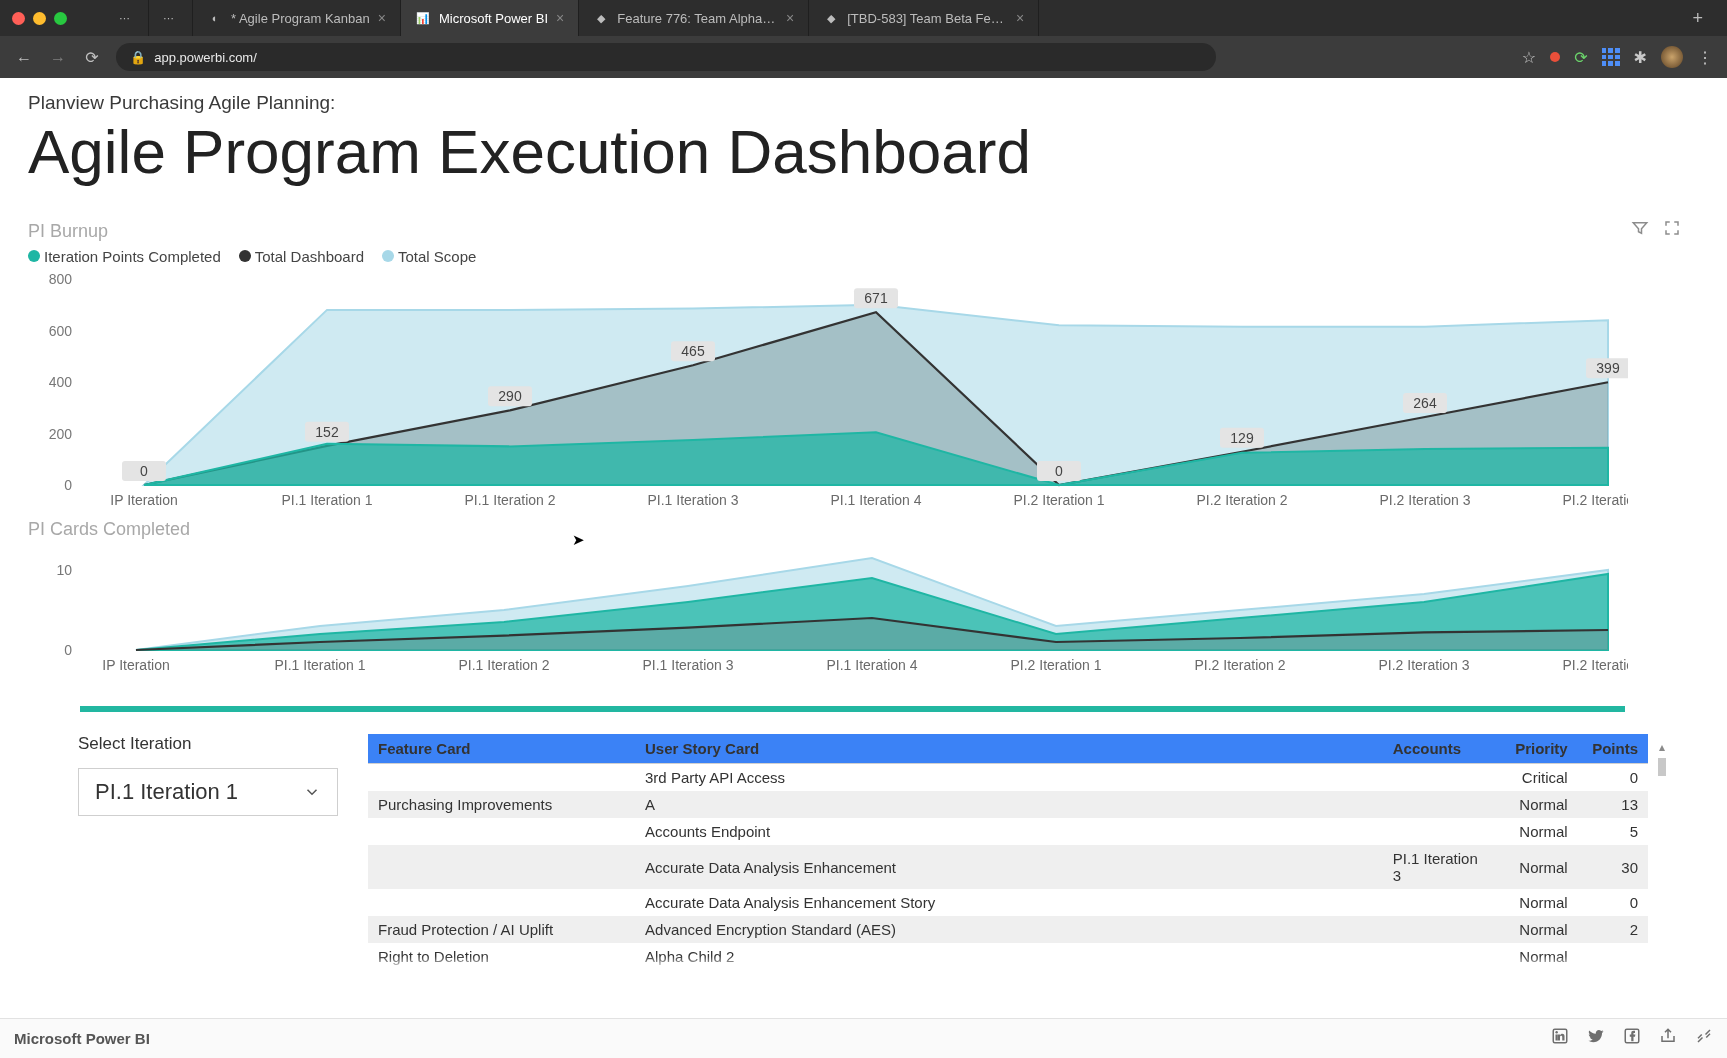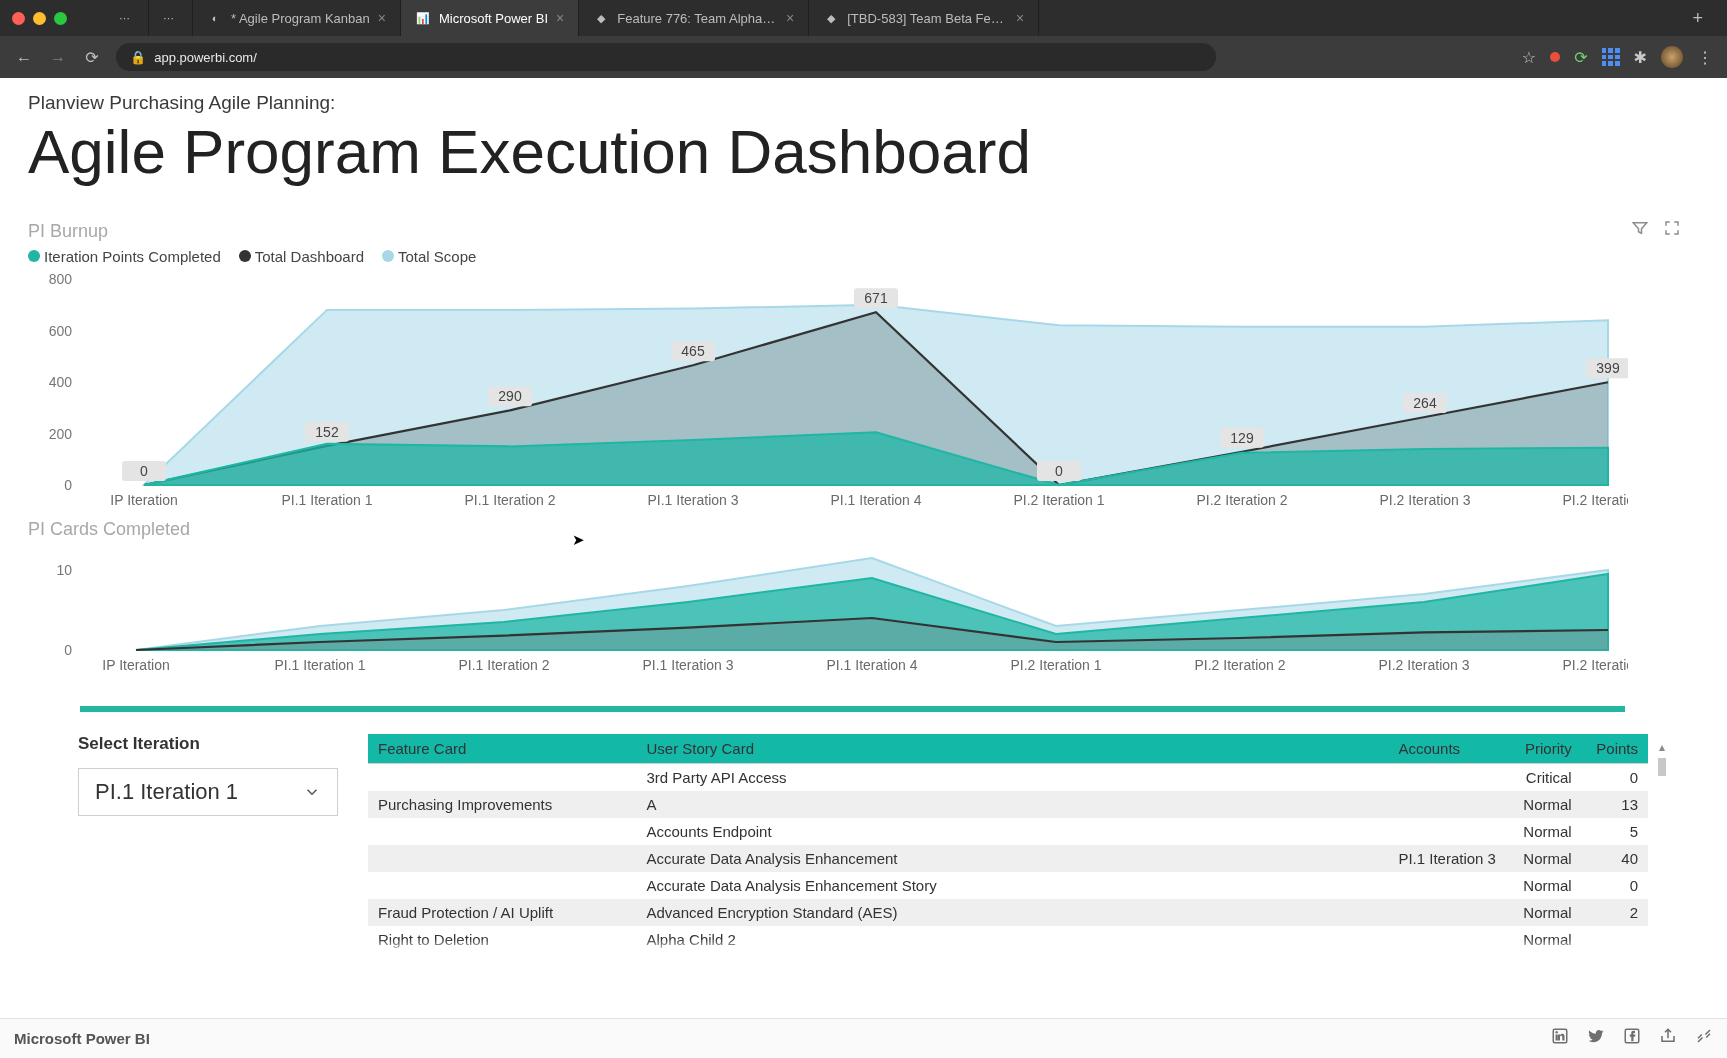--- a/index.html
+++ b/index.html
@@ -36,27 +36,27 @@
   .viz-icons{ position:absolute; right:18px; top:-2px; display:flex; gap:14px; color:#9a9a9a; font-size:18px;}
   .legend{ display:flex; gap:18px; align-items:center; font-size:15px; color:#444; margin-bottom:6px;}
   .legend .dot{ width:12px; height:12px; border-radius:50%; display:inline-block; margin-right:4px;}
 
   svg.chart{ display:block; }
 
   .accentbar{ height:6px; background:#22b7a1; margin:30px 0 0 52px; width:1545px;}
 
   .bottom-row{ display:flex; margin-top:22px; gap:30px; padding-left:50px;}
   .slicer{ width:260px; }
-  .slicer-label{ font-size:17px; color:#333; font-weight:700;}
+  .slicer-label{ font-size:17px; color:#333; font-weight:400;}
   .slicer-box{ margin-top:14px; border:1px solid #cfcfcf; height:48px; display:flex; align-items:center; justify-content:space-between; padding:0 16px; font-size:22px; color:#333; font-weight:300;}
   .slicer-box svg{ width:18px; height:18px;}
 
   .tablewrap{ flex:1; position:relative; max-width:1280px;}
   table.data{ border-collapse:collapse; width:100%; font-size:15px; color:#333;}
-  table.data th{ text-align:left; font-weight:400; padding:6px 10px; border-bottom:1px solid #d0d0d0; background:#14b8a6;}
+  table.data th{ text-align:left; font-weight:700; padding:6px 10px; border-bottom:1px solid #d0d0d0; background:#3b82f6;}
   table.data th.num, table.data td.num{ text-align:right;}
   table.data td{ padding:5px 10px;}
   table.data tr.odd td{ background:#efefef;}
   .table-fade{ position:absolute; left:0; right:0; bottom:0; height:14px; background:linear-gradient(to bottom, rgba(255,255,255,0), #fff);}
   .scroll-stub{ position:absolute; right:-22px; top:6px; width:16px; display:flex; flex-direction:column; align-items:center; color:#8a8a8a; font-size:12px; gap:4px;}
   .scroll-stub .track{ width:8px; flex:1; background:#f1f1f1; position:relative; height:120px;}
   .scroll-stub .thumb{ position:absolute; top:0; width:8px; height:18px; background:#c8c8c8;}
 
   
   .footer{ position:absolute; bottom:0; left:0; right:0; height:40px; border-top:1px solid #e2e2e2; background:#fafafa; display:flex; align-items:center; padding:0 14px; font-size:15px; color:#555; font-weight:600;}
@@ -274,21 +274,21 @@
               <td>Accounts Endpoint</td>
               <td></td>
               <td class="num">Normal</td>
               <td class="num">5</td>
             </tr>
             <tr class="odd">
               <td></td>
               <td>Accurate Data Analysis Enhancement</td>
               <td>PI.1 Iteration 3</td>
               <td class="num">Normal</td>
-              <td class="num">40</td>
+              <td class="num">30</td>
             </tr>
             <tr class="">
               <td></td>
               <td>Accurate Data Analysis Enhancement Story</td>
               <td></td>
               <td class="num">Normal</td>
               <td class="num">0</td>
             </tr>
             <tr class="odd">
               <td>Fraud Protection / AI Uplift</td>

